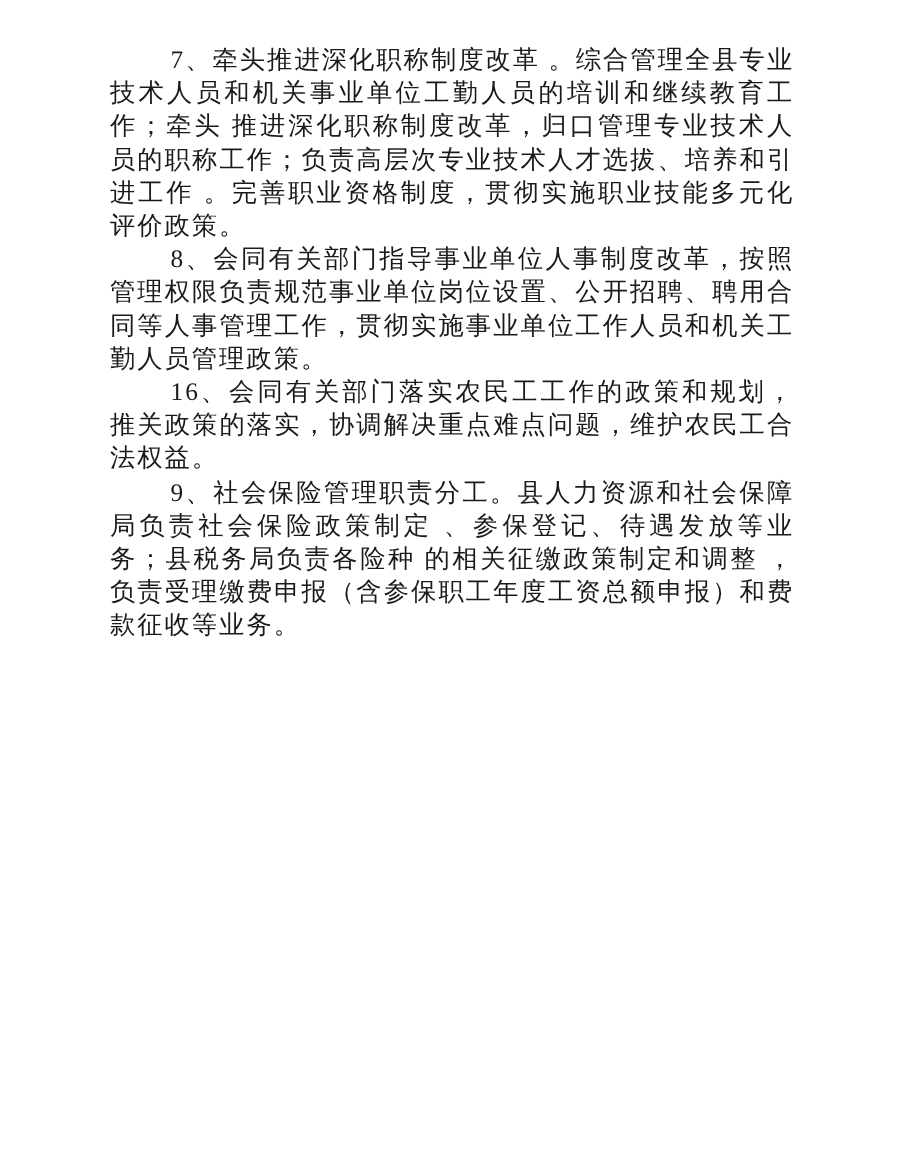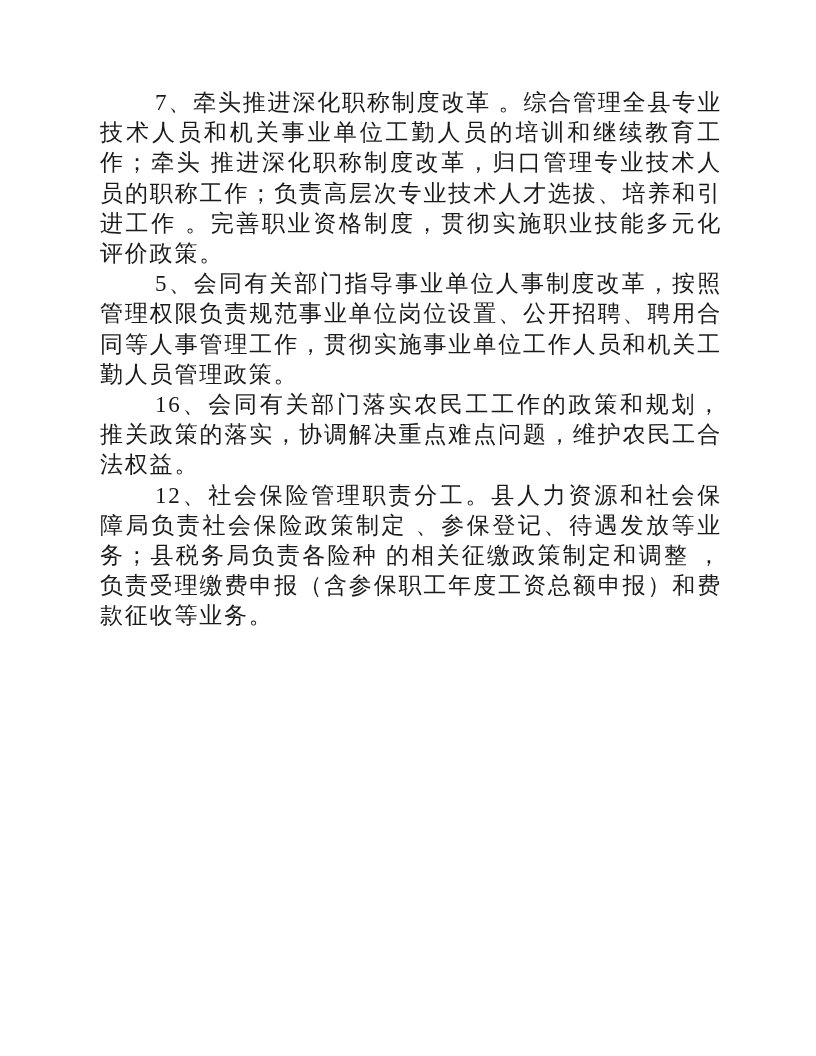--- a/index.html
+++ b/index.html
@@ -7,21 +7,21 @@
     padding: 0;
     background: #ffffff;
   }
   .page {
     position: relative;
     width: 816px;
     height: 1056px;
     background: #ffffff;
     overflow: hidden;
     box-sizing: border-box;
-    padding: 88px 94px 0 100px;
+    padding: 40px 94px 0 100px;
   }
   .text-body {
     width: 622px;
   }
   .para {
     margin: 0;
     padding: 0;
     font-family: "Liberation Serif", "DejaVu Serif", serif;
     font-size: 23px;
     line-height: 30.2px;
@@ -33,17 +33,17 @@
     word-break: break-all;
     overflow-wrap: break-word;
   }
 </style>
 </head>
 <body>
 
 <div class="page">
   <div class="text-body">
     <p class="para">7、牵头推进深化职称制度改革 。综合管理全县专业技术人员和机关事业单位工勤人员的培训和继续教育工作；牵头 推进深化职称制度改革，归口管理专业技术人员的职称工作；负责高层次专业技术人才选拔、培养和引进工作 。完善职业资格制度，贯彻实施职业技能多元化评价政策。</p>
-    <p class="para">5、会同有关部门指导事业单位人事制度改革，按照管理权限负责规范事业单位岗位设置、公开招聘、聘用合同等人事管理工作，贯彻实施事业单位工作人员和机关工勤人员管理政策。</p>
+    <p class="para">8、会同有关部门指导事业单位人事制度改革，按照管理权限负责规范事业单位岗位设置、公开招聘、聘用合同等人事管理工作，贯彻实施事业单位工作人员和机关工勤人员管理政策。</p>
     <p class="para">16、会同有关部门落实农民工工作的政策和规划，推关政策的落实，协调解决重点难点问题，维护农民工合法权益。</p>
-    <p class="para">12、社会保险管理职责分工。县人力资源和社会保障局负责社会保险政策制定 、参保登记、待遇发放等业务；县税务局负责各险种 的相关征缴政策制定和调整 ，负责受理缴费申报（含参保职工年度工资总额申报）和费款征收等业务。</p>
+    <p class="para">9、社会保险管理职责分工。县人力资源和社会保障局负责社会保险政策制定 、参保登记、待遇发放等业务；县税务局负责各险种 的相关征缴政策制定和调整 ，负责受理缴费申报（含参保职工年度工资总额申报）和费款征收等业务。</p>
   </div>
 </div>
 
 </body></html>

